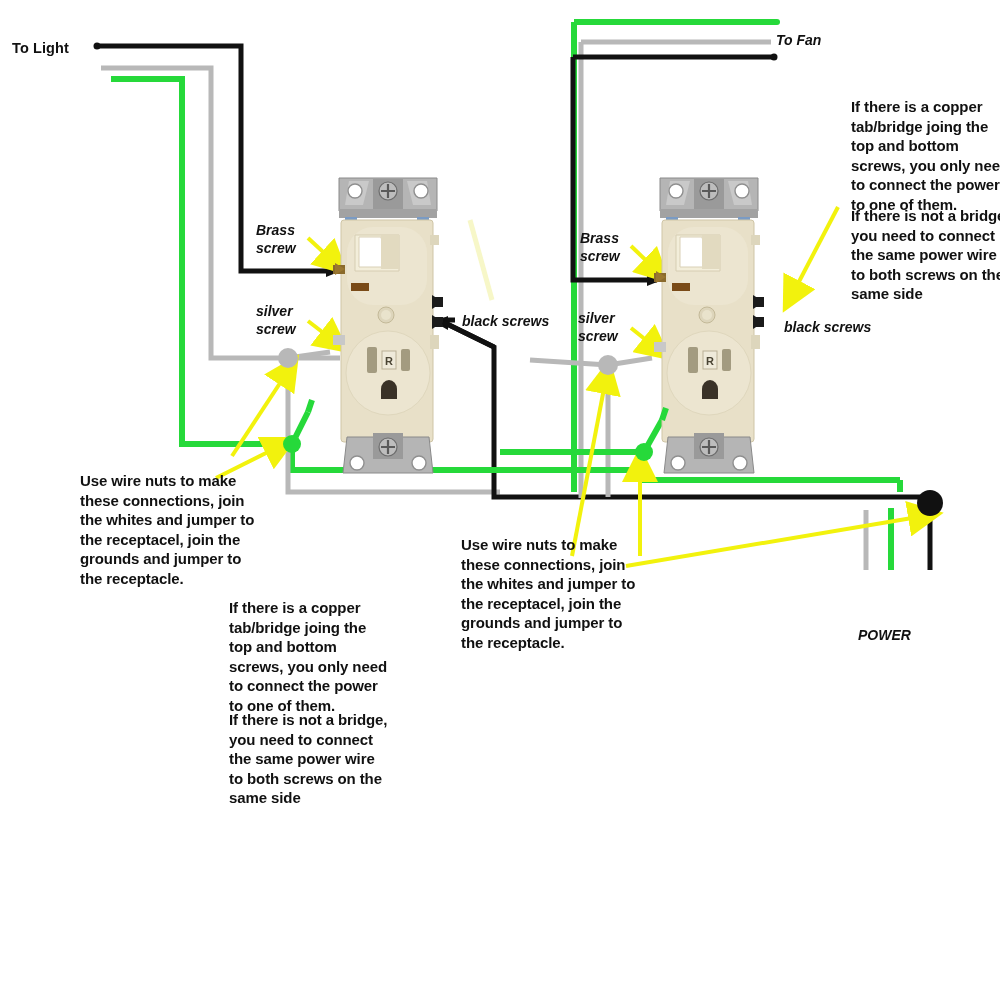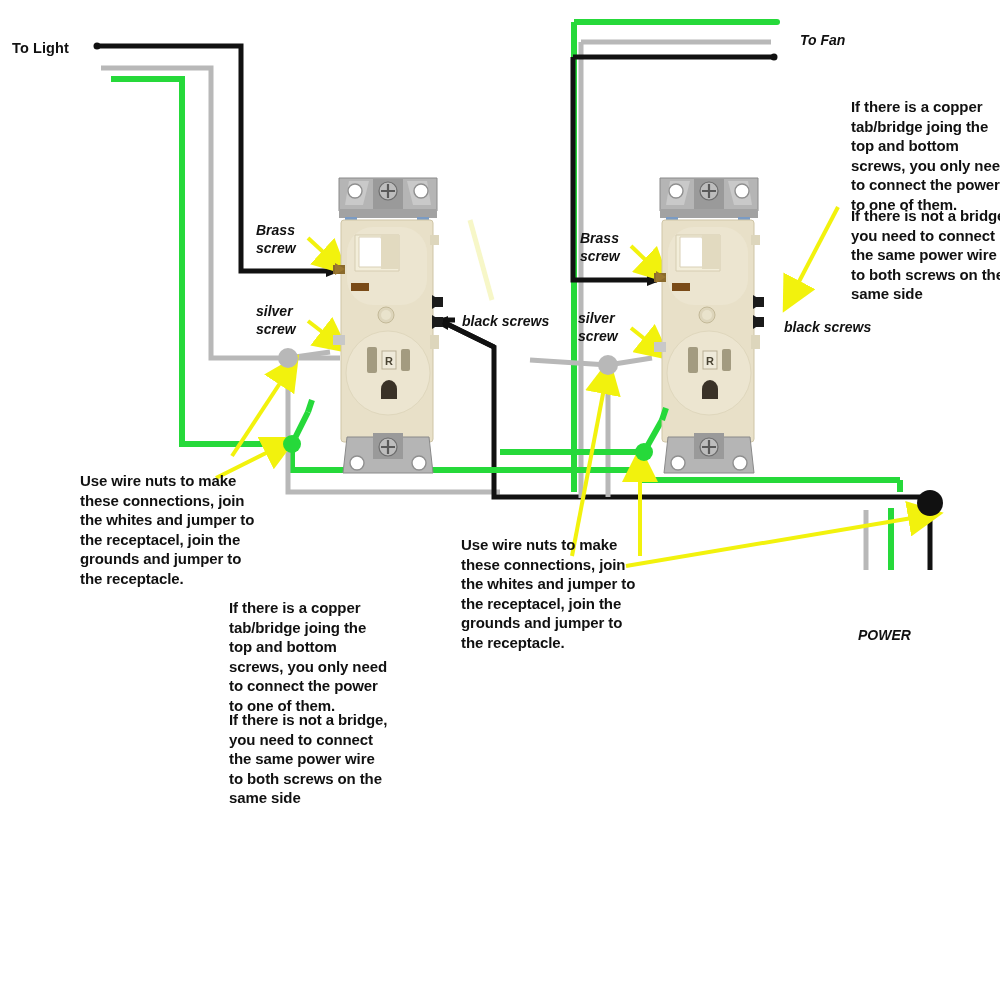--- a/index.html
+++ b/index.html
@@ -268,21 +268,21 @@
     <circle cx="608" cy="365" r="10" fill="#b8b8b8"></circle>
     <circle cx="292" cy="444" r="9" fill="#26d93a"></circle>
     <circle cx="644" cy="452" r="9" fill="#26d93a"></circle>
     <circle cx="930" cy="503" r="13" fill="#111111"></circle>
 
     <path d="M443,322 L494,347" stroke="#111111" stroke-width="5" fill="none"></path>
   </svg>
 
   <div class="txt lbl-plain" style="left:12px;top:39px;">To Light</div>
 
-  <div class="txt lbl-ital" style="left:800px;top:31px;text-align:center;">To Fan</div>
+  <div class="txt lbl-ital" style="left:776px;top:31px;text-align:center;">To Fan</div>
 
   <div class="txt lbl-ital" style="left:858px;top:607px;margin-top:19px;">POWER</div>
 
   <div class="txt lbl-ital" style="left:256px;top:221px;text-align:left;">Brass
 screw</div>
 
   <div class="txt lbl-ital" style="left:256px;top:302px;">silver
 screw</div>
 
   <div class="txt lbl-ital" style="left:462px;top:312px;">black screws</div>

